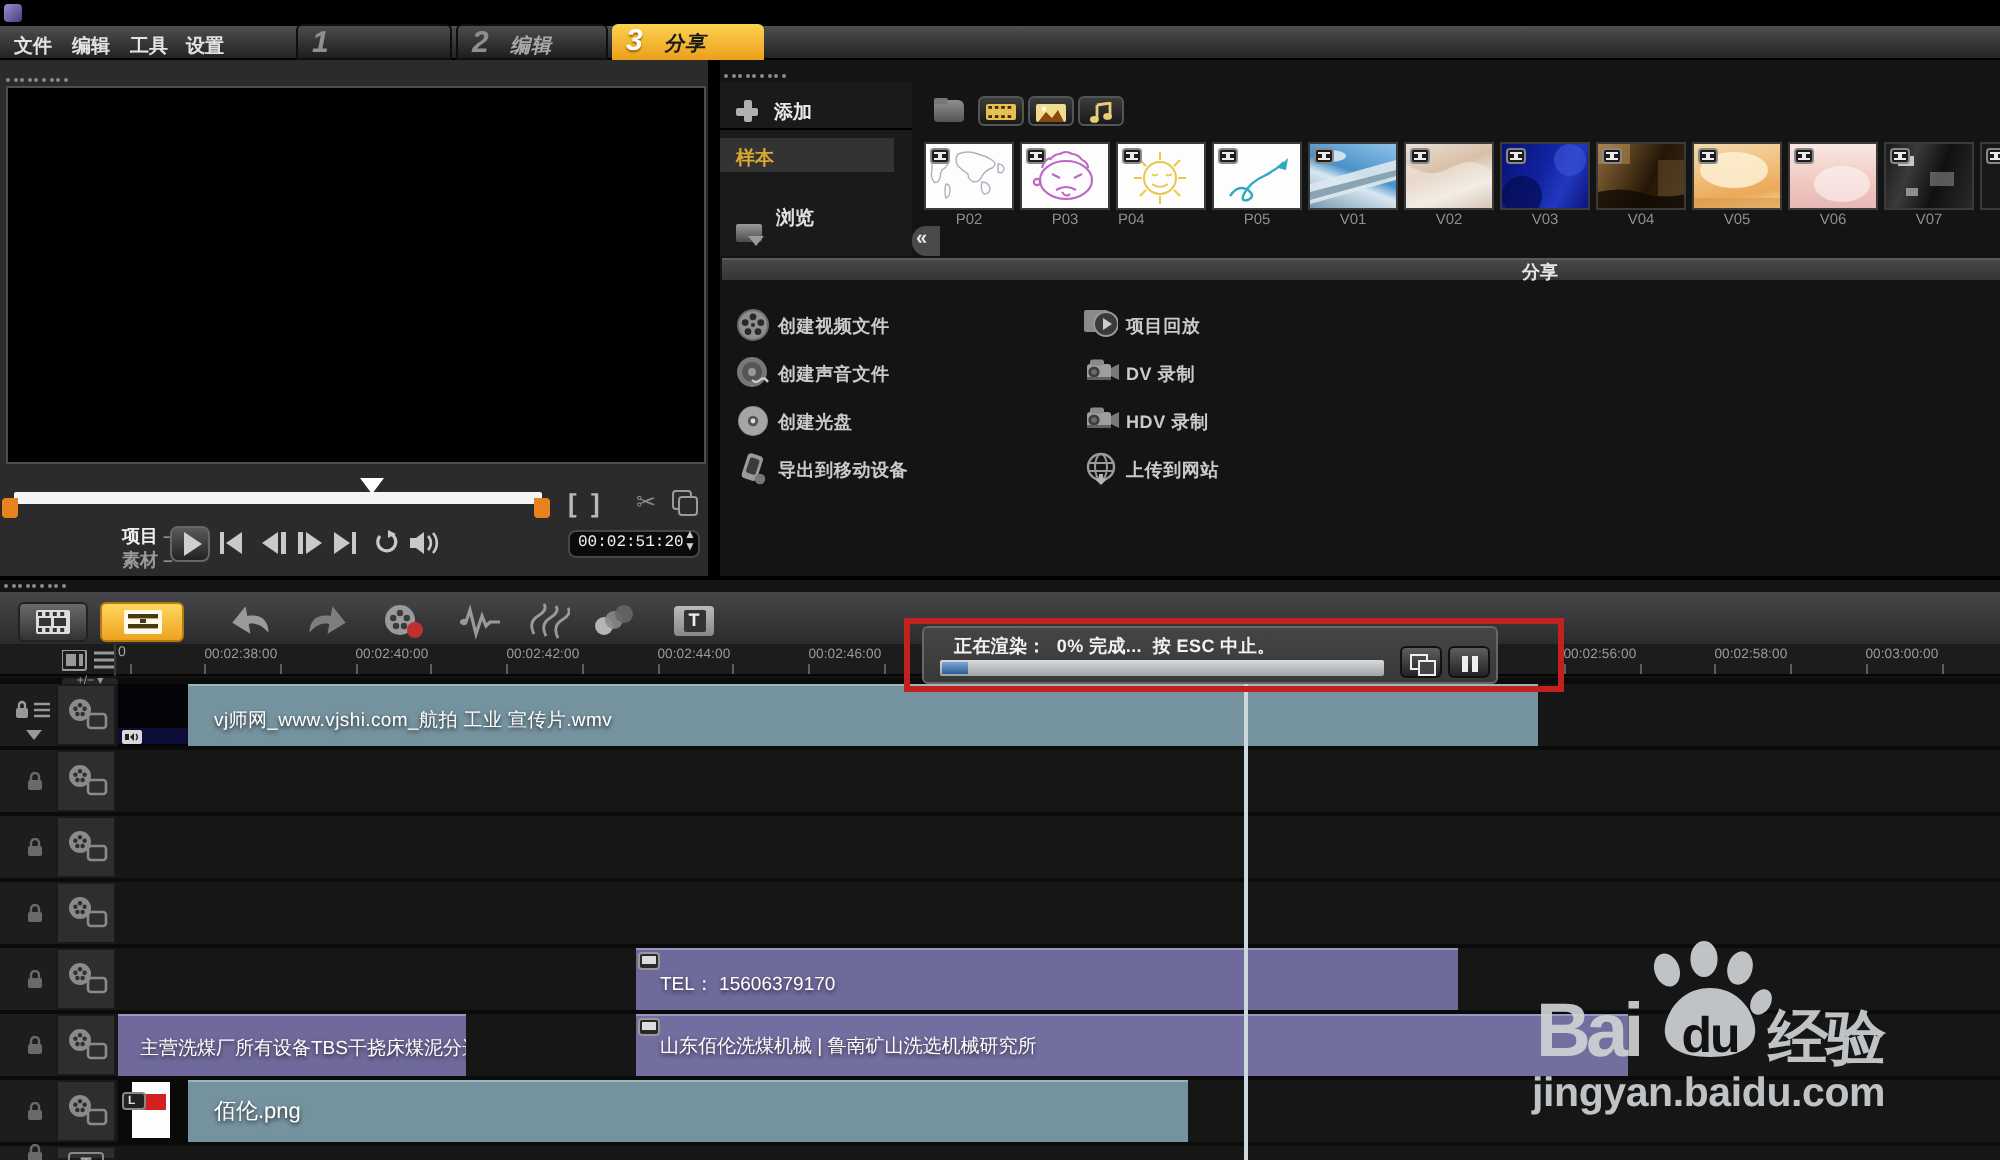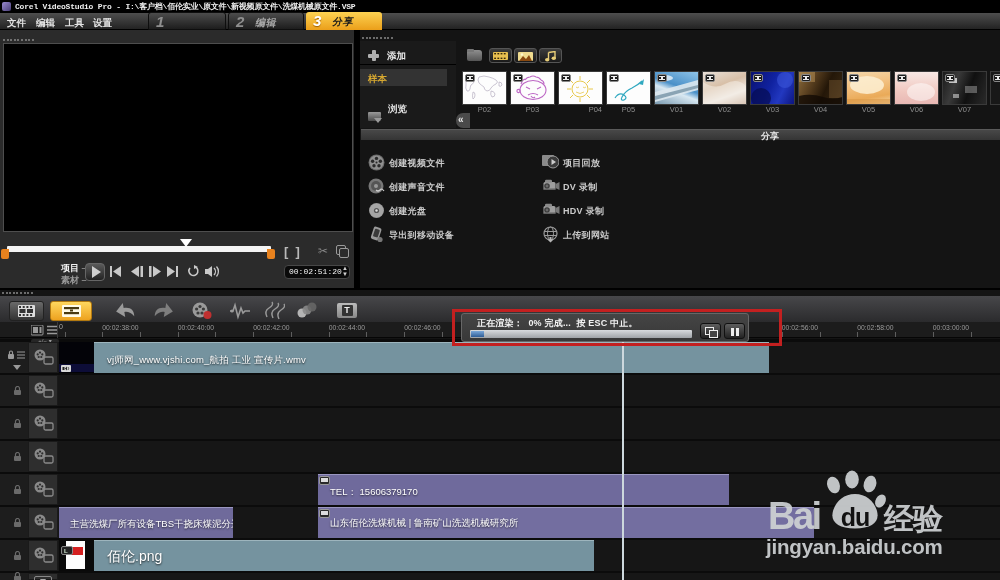--- a/index.html
+++ b/index.html
@@ -8,21 +8,20 @@
   .abs{position:absolute;}
   .dots{position:absolute;height:3px;}
   .dots i{display:inline-block;width:2px;height:2px;background:#8a8a8a;border-radius:1px;margin-right:1.6px;vertical-align:top;}
 </style>
 </head>
 <body>
 <div id="app">
 
   <div class="abs" style="left:0;top:0;width:1000px;height:13px;background:#000;"></div>
   <div class="abs" style="left:2px;top:2px;width:9px;height:9px;background:linear-gradient(135deg,#9b8bd0,#4a3f78);border-radius:2px;"></div>
-  <div class="abs" style="left:15px;top:1px;width:600px;height:11px;color:#efefef;font-size:8px;font-family:'Liberation Mono',monospace;font-weight:bold;letter-spacing:-0.2px;">Corel VideoStudio Pro - I:\客户档\佰伦实业\原文件\新视频原文件\洗煤机械原文件.VSP</div>
 
   <div class="abs" style="left:0;top:13px;width:1000px;height:16px;background:linear-gradient(#4e4e4e,#232323);"></div>
   <div class="abs" style="left:7px;top:17px;color:#e3e3e3;font-size:9.5px;font-weight:bold;letter-spacing:0px;">文件</div>
   <div class="abs" style="left:36px;top:17px;color:#e3e3e3;font-size:9.5px;font-weight:bold;letter-spacing:0px;">编辑</div>
   <div class="abs" style="left:65px;top:17px;color:#e3e3e3;font-size:9.5px;font-weight:bold;letter-spacing:0px;">工具</div>
   <div class="abs" style="left:93px;top:17px;color:#e3e3e3;font-size:9.5px;font-weight:bold;letter-spacing:0px;">设置</div>
 
   <div class="abs" style="left:148px;top:12px;width:78px;height:18px;background:linear-gradient(#4c4c4c,#1d1d1d);border-radius:3px 3px 0 0;border:1px solid #0e0e0e;box-sizing:border-box;">
      <span style="position:absolute;left:7px;top:0px;font-size:15px;font-style:italic;font-weight:bold;color:#8f8f8f;">1</span>
      <span style="position:absolute;left:26px;top:3px;font-size:10px;font-weight:bold;color:#a8a8a8;font-style:italic;letter-spacing:0.5px;margin-top:20px;">捕获</span>
@@ -179,21 +178,21 @@
             <path d="M17,15 q1,1.5 3,0 M24,15 q1,1.5 3,0" stroke-width="0.8"></path>
             <path d="M17,20 q4,3 8,0" stroke-width="0.8"></path>
           </g>
         </svg>
         <span style="position:absolute;left:1.5px;top:1.5px;width:10px;height:8px;background:#1c1c1c;border:1px solid #888;border-radius:2px;box-sizing:border-box;">
           <span style="position:absolute;left:1px;top:1.2px;width:6.5px;height:4px;background:#ececec;"></span>
           <span style="position:absolute;left:1.8px;top:2.2px;width:2.2px;height:2.4px;background:#1c1c1c;"></span>
           <span style="position:absolute;left:5px;top:2.2px;width:2.2px;height:2.4px;background:#1c1c1c;"></span>
         </span>
       </div>
-<div class="abs" style="left:559px;top:105px;width:43px;text-align:right;color:#8e8e8e;font-size:7.5px;">P04</div>
+<div class="abs" style="left:559px;top:105px;width:43px;text-align:left;color:#8e8e8e;font-size:7.5px;">P04</div>
 <div class="abs" style="left:607px;top:72px;width:43px;height:32px;background:#fdfdfd;overflow:hidden;box-shadow:0 0 0 1px #3a3a3a;">
         <svg width="43" height="32" viewBox="0 0 43 32" style="position:absolute;left:0;top:0;">
           <g stroke="#30a8c0" fill="none" stroke-width="1.2">
             <path d="M8,26 q4,-6 9,-3 q4,3 0,5 q-4,1 -2,-3 q3,-6 10,-9 q6,-3 10,-7"></path>
           </g>
           <path d="M32,12 l5,-5 -1,6 z" fill="#30a8c0"></path>
         </svg>
         <span style="position:absolute;left:1.5px;top:1.5px;width:10px;height:8px;background:#1c1c1c;border:1px solid #888;border-radius:2px;box-sizing:border-box;">
           <span style="position:absolute;left:1px;top:1.2px;width:6.5px;height:4px;background:#ececec;"></span>
           <span style="position:absolute;left:1.8px;top:2.2px;width:2.2px;height:2.4px;background:#1c1c1c;"></span>
@@ -645,21 +644,21 @@
         <span style="position:absolute;left:1px;top:1px;width:6.5px;height:4.5px;background:#ddd;"></span>
       </div>
 <div class="abs" style="left:330px;top:517px;color:#fff;font-size:9.5px;text-shadow:0 1px 2px rgba(0,0,0,0.7);">山东佰伦洗煤机械 | 鲁南矿山洗选机械研究所</div>
 <div class="abs" style="left:59px;top:540px;width:35px;height:31px;background:#0a0a0a;"></div>
 <div class="abs" style="left:66px;top:541px;width:19px;height:28px;background:#fdfdfd;"></div>
 <div class="abs" style="left:70px;top:547px;width:13px;height:8px;background:#d42020;"></div>
 <div class="abs" style="left:61px;top:546px;width:12px;height:9px;background:#222;border:1px solid #888;border-radius:2px;box-sizing:border-box;">
         <span style="position:absolute;left:2px;top:1px;color:#cfe8cf;font-size:6px;font-weight:bold;">L</span>
       </div>
 <div class="abs" style="left:94px;top:540px;width:500px;height:31px;background:#75939f;border-top:1px solid #9db5bd;box-sizing:border-box;"></div>
-<div class="abs" style="left:107px;top:548px;color:#fff;font-size:14px;text-shadow:0 1px 2px rgba(0,0,0,0.8);">佰伦.png</div>
+<div class="abs" style="left:107px;top:548px;color:#fff;font-size:11px;text-shadow:0 1px 2px rgba(0,0,0,0.8);">佰伦.png</div>
 </div>
 
   <div class="abs" style="left:622px;top:342px;width:2px;height:238px;background:#cdd8dd;"></div>
 
   <div id="watermark">
 <div class="abs" style="left:768px;top:495px;color:rgba(205,209,211,0.93);font-size:38px;font-weight:bold;letter-spacing:-2.5px;font-family:'Liberation Sans',sans-serif;">Bai</div>
 <svg class="abs" style="left:822px;top:470px;" width="72" height="64" viewBox="0 0 72 64">
         <g fill="rgba(205,209,211,0.93)">
           <ellipse cx="11.5" cy="15" rx="6.2" ry="8.5" transform="rotate(-20 11.5 15)"></ellipse>
           <ellipse cx="30" cy="9.5" rx="6.8" ry="9"></ellipse>

